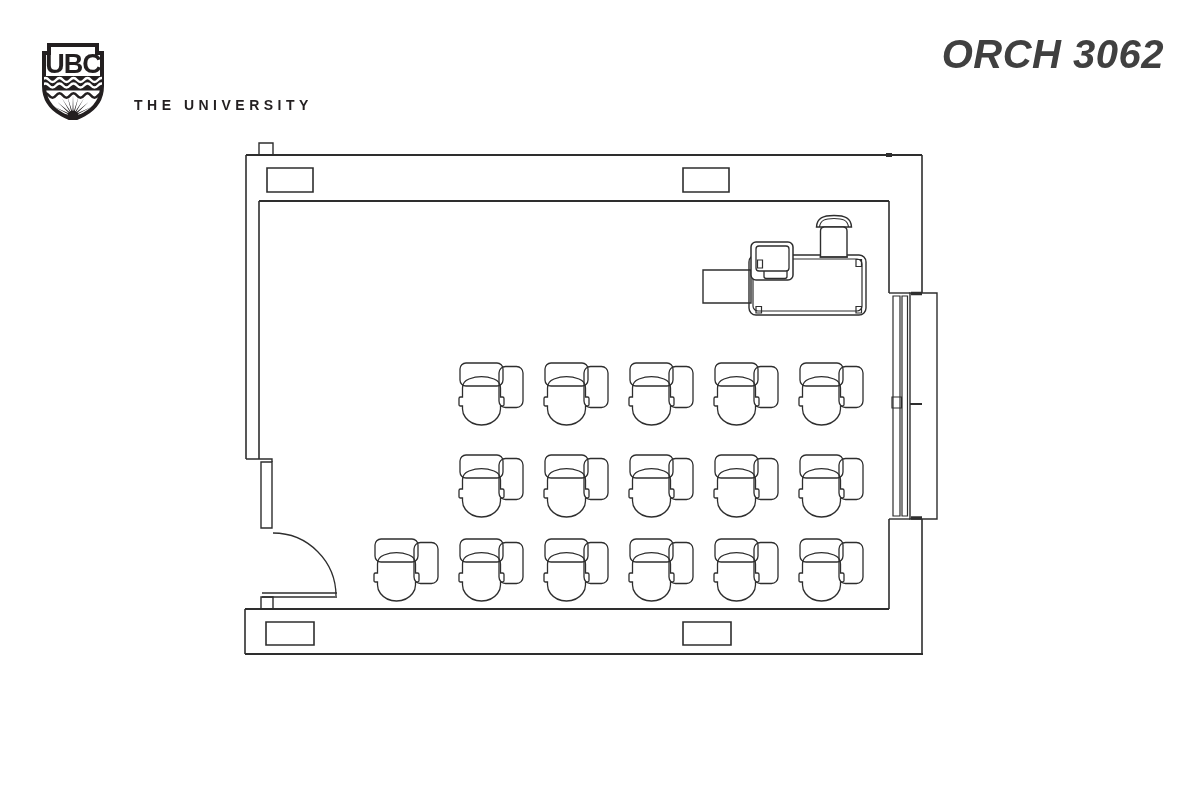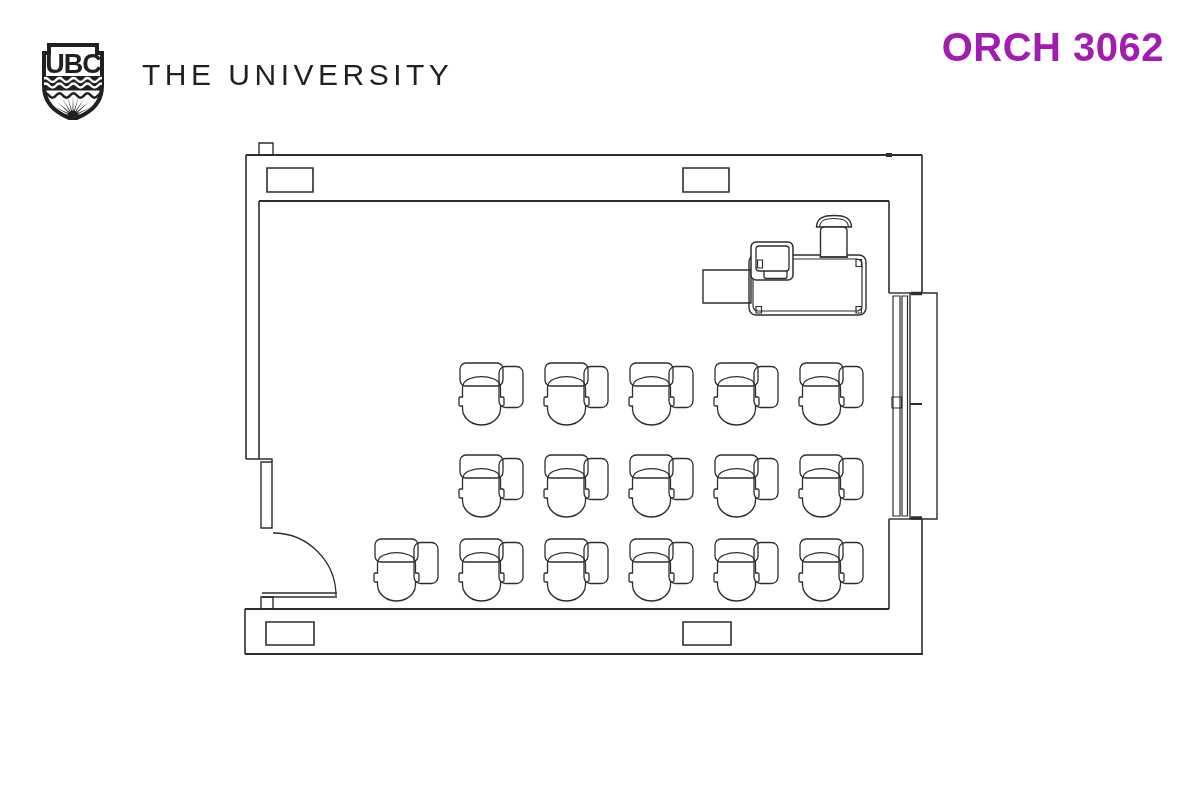--- a/index.html
+++ b/index.html
@@ -4,26 +4,26 @@
 <style>
   :root{
     --line:#2e2e2e;
     --text:#231f20;
     --bg:#ffffff;
   }
   html,body{margin:0;padding:0;background:var(--bg);}
   .page{position:relative;width:1200px;height:800px;background:var(--bg);overflow:hidden;
         font-family:"Liberation Sans",sans-serif;color:var(--text);}
   .header{position:absolute;left:0;top:0;width:100%;height:130px;}
-  .brand{position:absolute;left:38px;top:40px;display:flex;align-items:flex-start;gap:8px;}
+  .brand{position:absolute;left:38px;top:40px;display:flex;align-items:flex-end;}
   .logo{width:70px;height:80px;display:block;color:var(--text);}
-  .uni-name{margin-left:26px;margin-top:20px;font-weight:400;font-size:30px;
+  .uni-name{margin-left:26px;margin-top:20px;font-weight:700;font-size:14px;
             letter-spacing:4.5px;line-height:30px;color:var(--text);}
-  .room-label{position:absolute;right:36px;top:25px;font-weight:700;font-size:40px;
-              letter-spacing:0.5px;color:#a21caf;}
+  .room-label{position:absolute;right:36px;top:32px;font-weight:700;font-size:40px;
+              letter-spacing:0.5px;color:#404040;font-style:italic;}
   .plan-svg{position:absolute;left:0;top:0;width:1200px;height:800px;color:var(--line);}
   .plan-svg *{vector-effect:non-scaling-stroke;}
 </style>
 </head>
 <body>
 
 <div class="page">
 
   <div class="header">
     <div class="brand">

